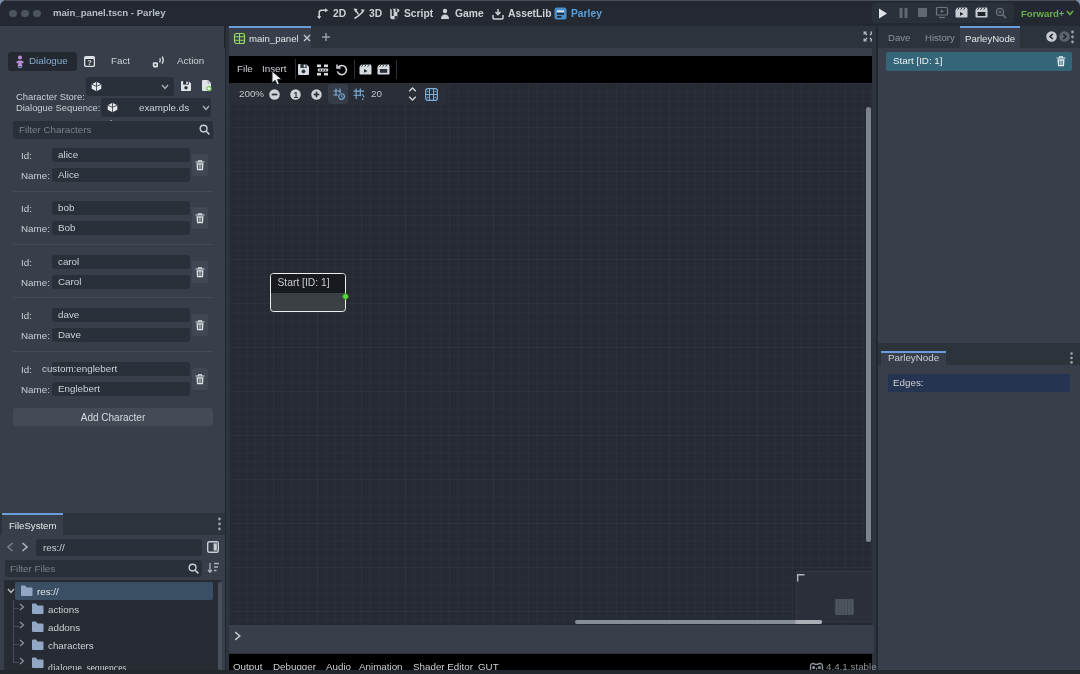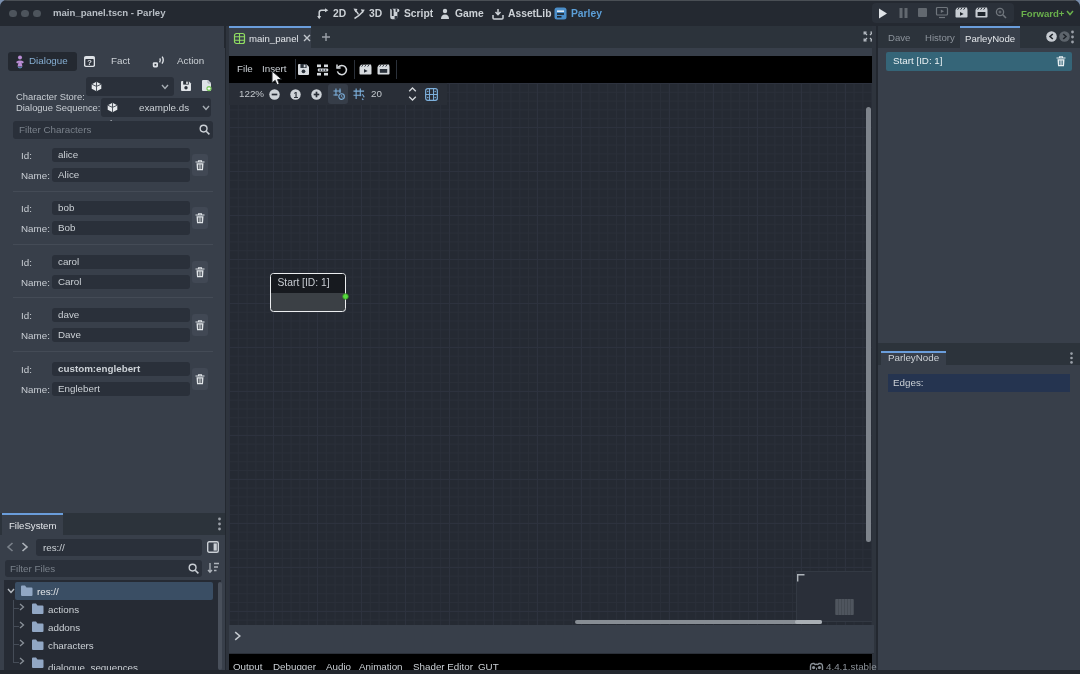--- a/index.html
+++ b/index.html
@@ -293,31 +293,32 @@
     <div class="abs txt" style="left:58px;top:281.2px;">Dave</div>
     <div class="abs" style="left:192px;top:266.2px;width:16px;height:22px;background:#414854;border-radius:3px;"></div>
     <svg class="abs" style="left:195px;top:272.2px" width="10" height="11" viewBox="0 0 10 11">
         <path d="M0.5 2 H9.5 M3.5 2 V0.8 H6.5 V2" stroke="#dfe3e7" stroke-width="1.1" fill="none"></path>
         <path d="M1.5 3.2 H8.5 L8 10.2 H2 Z" fill="#dfe3e7"></path>
         <path d="M3.6 4.5 V9 M5 4.5 V9 M6.4 4.5 V9" stroke="#353c46" stroke-width="0.8"></path>
       </svg>
     <div class="abs" style="left:13px;top:302.7px;width:200px;height:1px;background:#444b56;"></div>
     <div class="lbl" style="left:21px;top:315.6px;">Id:</div>
     <div class="inbox" style="left:52px;top:313.6px;width:138px;height:14px;"></div>
-    <div class="abs txt" style="left:58px;top:314.6px;font-weight:bold;">custom:englebert</div>
+    <div class="abs txt" style="left:42px;top:314.6px;">custom:englebert</div>
     <div class="lbl" style="left:21px;top:335.6px;">Name:</div>
     <div class="inbox" style="left:52px;top:333.6px;width:138px;height:14px;"></div>
     <div class="abs txt" style="left:58px;top:334.6px;">Englebert</div>
     <div class="abs" style="left:192px;top:319.6px;width:16px;height:22px;background:#414854;border-radius:3px;"></div>
     <svg class="abs" style="left:195px;top:325.6px" width="10" height="11" viewBox="0 0 10 11">
         <path d="M0.5 2 H9.5 M3.5 2 V0.8 H6.5 V2" stroke="#dfe3e7" stroke-width="1.1" fill="none"></path>
         <path d="M1.5 3.2 H8.5 L8 10.2 H2 Z" fill="#dfe3e7"></path>
         <path d="M3.6 4.5 V9 M5 4.5 V9 M6.4 4.5 V9" stroke="#353c46" stroke-width="0.8"></path>
       </svg>
 
+    <div class="ghostbtn" style="left:13px;top:360px;width:200px;height:18px;">Add Character</div>
   </div>
   <div id="fsdock">
 
     <div class="abs" style="left:0;top:0;width:225px;height:22px;background:#2c333b;"></div>
     <div class="tab" style="left:2px;top:0;">FileSystem</div>
     <div class="vdots" style="left:218px;top:4px;">
         <svg width="3" height="14" viewBox="0 0 3 14">
           <circle cx="1.5" cy="2" r="1.4" fill="#9aa0a8"></circle>
           <circle cx="1.5" cy="7" r="1.4" fill="#9aa0a8"></circle>
           <circle cx="1.5" cy="12" r="1.4" fill="#9aa0a8"></circle>
@@ -384,21 +385,21 @@
     <svg class="abs" style="left:31px;top:125.5px" width="13" height="12" viewBox="0 0 13 12">
         <path d="M1 1.5 Q1 0.5 2 0.5 H5 L6.5 2.5 H11.5 Q12.5 2.5 12.5 3.5 V10 Q12.5 11 11.5 11 H2 Q1 11 1 10 Z" fill="#91a7c4"></path>
       </svg>
     <div class="abs txt" style="left:48px;top:126.5px;">characters</div>
     <svg class="abs" style="left:19px;top:144px" width="6" height="8" viewBox="0 0 6 8">
         <path d="M1 1 L4.5 4 L1 7" stroke="#8a9199" stroke-width="1.3" fill="none"></path>
       </svg>
     <svg class="abs" style="left:31px;top:143.5px" width="13" height="12" viewBox="0 0 13 12">
         <path d="M1 1.5 Q1 0.5 2 0.5 H5 L6.5 2.5 H11.5 Q12.5 2.5 12.5 3.5 V10 Q12.5 11 11.5 11 H2 Q1 11 1 10 Z" fill="#91a7c4"></path>
       </svg>
-    <div class="abs txt" style="left:48px;top:149px;">dialogue_sequences</div>
+    <div class="abs txt" style="left:48px;top:149px;font-family:Liberation Serif, serif;">dialogue_sequences</div>
   </div>
 
   <div id="center">
 
     <div class="abs txt" style="left:8px;top:7px;">File</div>
     <div class="abs txt" style="left:33px;top:7px;">Insert</div>
     <div class="abs" style="left:66px;top:3px;width:1px;height:20px;background:#2a3039;"></div>
     <svg class="abs" style="left:69px;top:8px" width="11" height="11" viewBox="0 0 10 10">
         <path d="M1 0 H7.5 L10 2.5 V9 Q10 10 9 10 H1 Q0 10 0 9 V1 Q0 0 1 0 Z" fill="#d7dbdf"></path>
         <rect x="2.2" y="0" width="5.6" height="3.6" fill="#2a313a"></rect>
@@ -431,21 +432,21 @@
         <path d="M0.5 3 L2 0.8 L12 0.4 L12.5 3 Z" fill="#d7dbdf"></path>
         <path d="M2.6 2.7 l1.4-1.9 m1.6 1.9 l1.4-1.9 m1.6 1.9 l1.4-1.9" stroke="#2a313a" stroke-width="0.9"></path>
         <rect x="2.8" y="5" width="7.4" height="3.8" fill="#2a313a"></rect>
       </svg>
     <div class="abs" style="left:167px;top:4px;width:1px;height:19px;background:#2b313a;"></div>
 
     <div id="graph">
       <div id="gridminor"></div><div id="gridmajor"></div>
       
       <div class="abs" style="left:0;top:0;width:218px;height:22px;background:#292e37;"></div>
-      <div class="abs txt" style="left:10px;top:5px;color:#c3c8cd;">122%</div>
+      <div class="abs txt" style="left:10px;top:5px;color:#c3c8cd;">200%</div>
       <svg class="abs" style="left:40px;top:6px" width="11" height="11" viewBox="0 0 13 13">
           <circle cx="6.5" cy="6.5" r="6.2" fill="#ced3d8"></circle>
           <rect x="3.2" y="5.5" width="6.6" height="2" fill="#292e37"></rect>
         </svg>
       <svg class="abs" style="left:61px;top:6px" width="11" height="11" viewBox="0 0 13 13">
           <circle cx="6.5" cy="6.5" r="6.2" fill="#ced3d8"></circle>
           <text x="6.8" y="10.2" font-size="10" font-weight="bold" fill="#292e37" text-anchor="middle" font-family="Liberation Sans">1</text>
         </svg>
       <svg class="abs" style="left:82px;top:6px" width="11" height="11" viewBox="0 0 13 13">
           <circle cx="6.5" cy="6.5" r="6.2" fill="#ced3d8"></circle>

